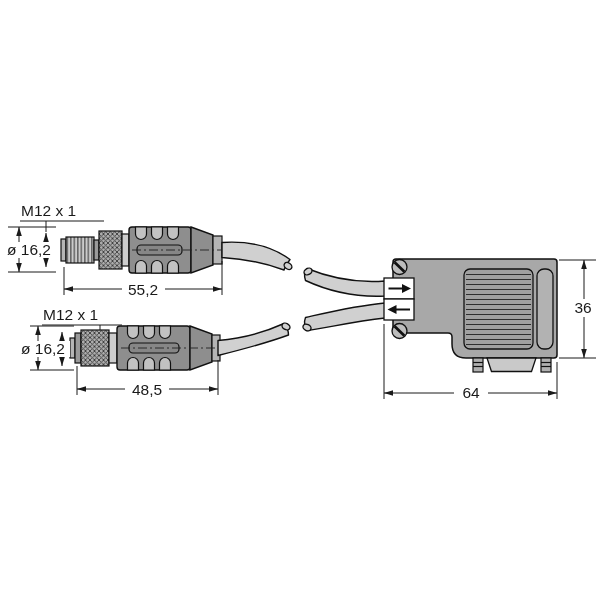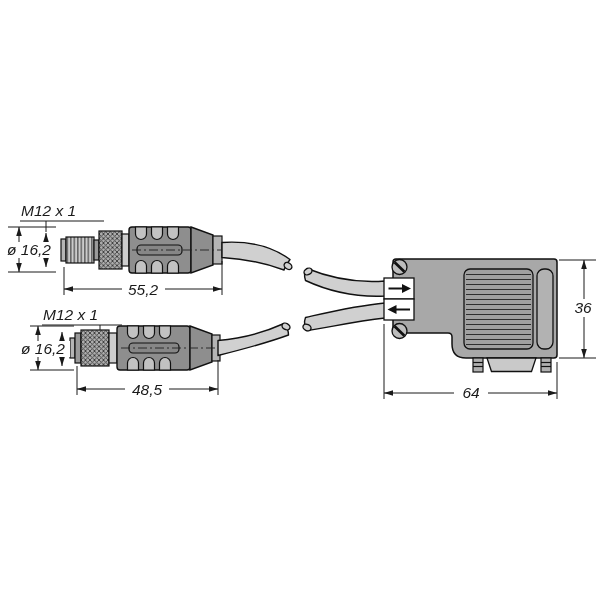--- a/index.html
+++ b/index.html
@@ -1,17 +1,17 @@
 <!DOCTYPE html>
 <html><head>
 <meta charset="utf-8">
 <style>
   html,body{margin:0;padding:0;background:#ffffff;width:600px;height:600px;overflow:hidden;
     font-family:"Liberation Sans", sans-serif;}
-  .stage{position:relative;width:600px;height:600px;background:#ffffff;font-style:italic;}
+  .stage{position:relative;width:600px;height:600px;background:#ffffff;}
   svg{position:absolute;left:0;top:0;}
   text{font-family:"Liberation Sans", sans-serif;font-size:15.5px;fill:#1a1a1a;}
 </style>
 </head>
 <body>
 
 <div class="stage">
 <svg width="600" height="600" viewBox="0 0 600 600">
   <defs>
     <pattern id="threadPat" width="3.5" height="6" patternUnits="userSpaceOnUse">

